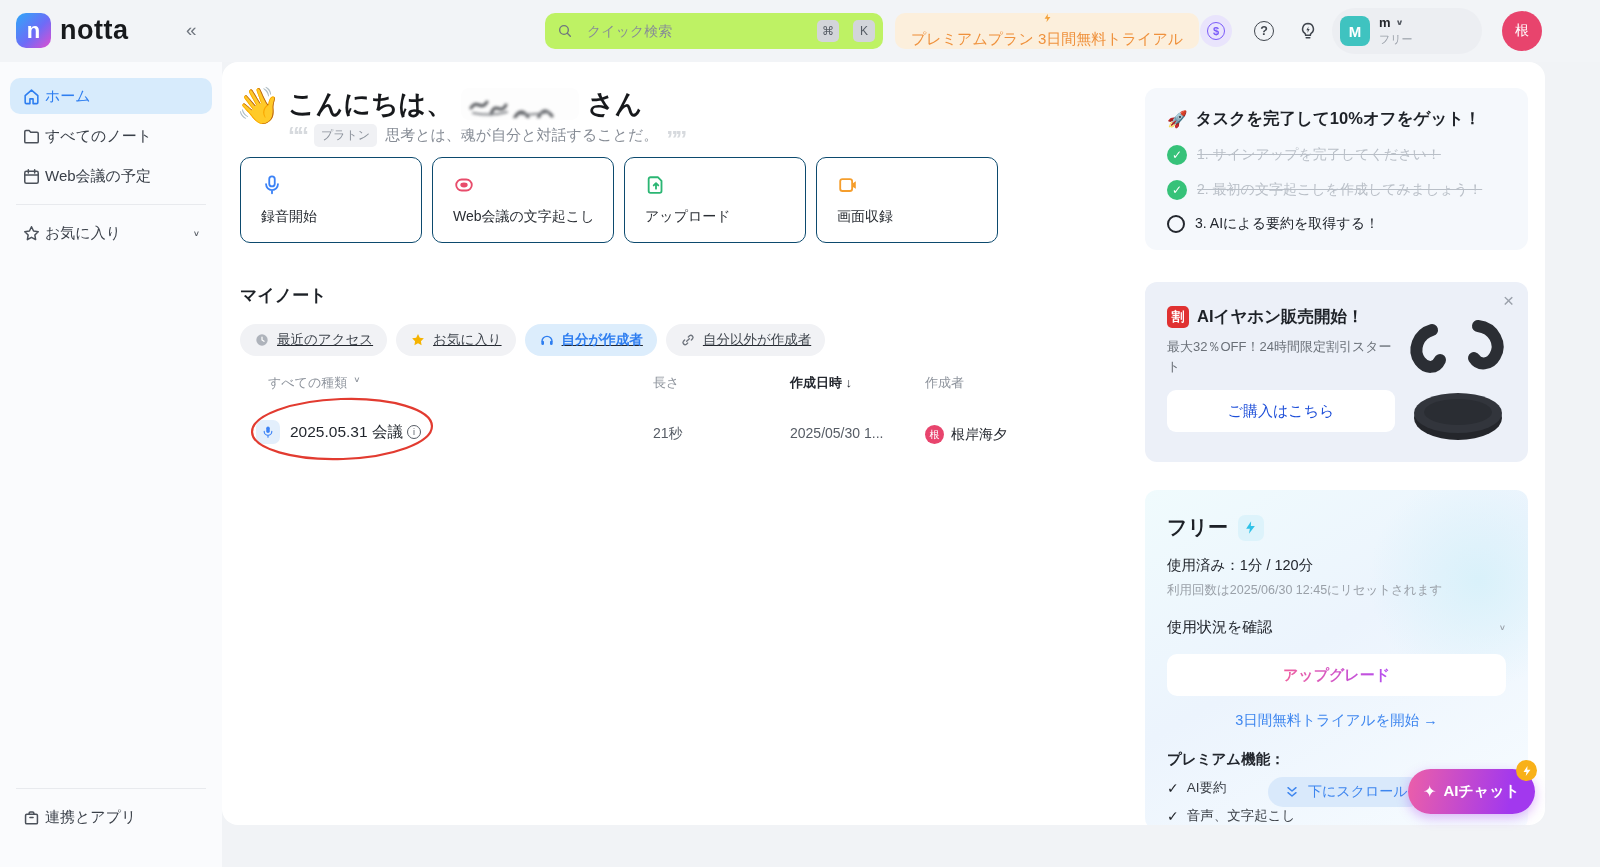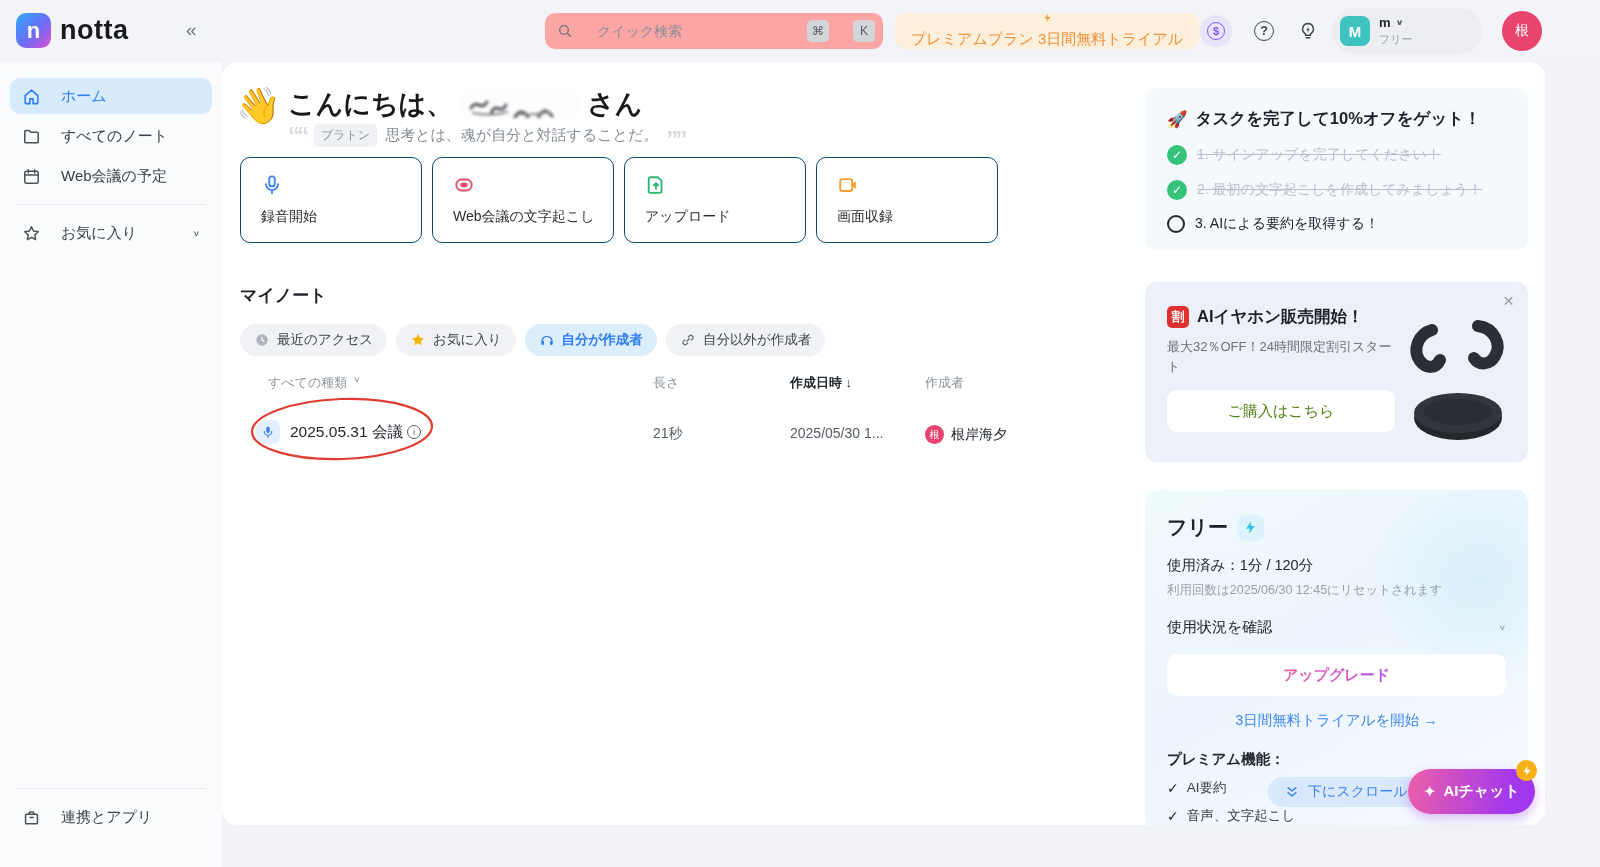--- a/index.html
+++ b/index.html
@@ -12,22 +12,22 @@
   svg { display:block; }
 
   
   .topbar { position:absolute; left:0; top:0; width:1600px; height:62px; background:#f2f4f7; }
   .logo { position:absolute; left:16px; top:13px; display:flex; align-items:center; gap:9px; }
   .logo-icon { width:35px; height:35px; border-radius:10px;
     background:linear-gradient(135deg,#2fa8f8 0%,#6d6cf7 55%,#e14dd0 100%);
     color:#fff; font-size:22px; font-weight:bold; display:flex; align-items:center; justify-content:center; }
   .logo-text { font-size:27px; font-weight:800; letter-spacing:.5px; color:#17191c; }
   .collapse { position:absolute; left:186px; top:19px; font-size:19px; color:#70767f; cursor:pointer; }
-  .search { position:absolute; left:545px; top:13px; width:338px; height:36px; background:#fca5a5;
-    border-radius:10px; display:flex; align-items:center; padding:0 8px 0 12px; gap:24px;justify-content:center; }
+  .search { position:absolute; left:545px; top:13px; width:338px; height:36px; background:#bef264;
+    border-radius:10px; display:flex; align-items:center; padding:0 8px 0 12px; gap:14px;justify-content:center; }
   .search input { flex:1; border:0; background:transparent; outline:none; font-size:14px; color:#3c4047;
     font-family:inherit; }
   .search input::placeholder { color:#878d96; }
   .keycap { width:22px; height:22px; border-radius:5px; background:#d3d5da; color:#565c65; font-size:12px;
     display:flex; align-items:center; justify-content:center; }
   .promo-banner { position:absolute; left:895px; top:13px; height:36px; padding:0 16px; border-radius:10px;
     background:#fcefdc; display:flex; align-items:center; gap:7px; color:#ef913c; font-size:15px; cursor:pointer;flex-direction:column; }
   .tb-circle { position:absolute; top:15px; width:32px; height:32px; border-radius:50%;
     display:flex; align-items:center; justify-content:center; cursor:pointer; }
   .coin { left:1200px; background:#e9e4fc; }
@@ -44,21 +44,21 @@
   .ws-name { font-size:13px; font-weight:bold; color:#23262b; display:flex; align-items:center; gap:5px; }
   .ws-plan { font-size:11px; color:#9ba1aa; margin-top:2px; }
   .user-avatar { position:absolute; left:1502px; top:11px; width:40px; height:40px; border-radius:50%;
     background:#e8446d; color:#fff; font-size:14px; display:flex; align-items:center; justify-content:center;
     cursor:pointer; }
   .chev { font-size:10px; color:#565b63; transform:scaleY(.8); }
 
   
   .sidebar { position:absolute; left:0; top:62px; width:222px; height:805px; background:#fafbfd; }
   .side-item { margin:4px 10px; height:36px; border-radius:10px; display:flex; align-items:center;
-    gap:20px; padding:0 12px; font-size:15px; color:#393f48; cursor:pointer; }
+    gap:4px; padding:0 12px; font-size:15px; color:#393f48; cursor:pointer; }
   .side-item svg { width:19px; height:19px; color:#4b515a; flex:none; }
   .side-item.active { background:#d7ebfc; color:#2e7ef0; }
   .side-item.active svg { color:#2e7ef0; }
   .side-item .grow { flex:1; }
   .side-divider { height:1px; background:#e8eaee; margin:10px 16px; }
   .side-bottom { position:absolute; left:0; bottom:28px; width:100%; }
 
   
   .maincard { position:absolute; left:222px; top:62px; width:1323px; height:763px; background:#fff;
     border-radius:16px; overflow:hidden; }
@@ -73,21 +73,21 @@
   .quote-author { background:#f0f1f4; color:#8d939c; font-size:12px; border-radius:5px; padding:3px 7px; }
   .quote-text { font-size:15px; color:#878d96; }
 
   .actions { position:absolute; left:18px; top:95px; display:flex; gap:10px; }
   .action-card { width:182px; height:86px; border:1px solid #0c4a6e; border-radius:10px; background:#fff;
     padding:16px 0 0 20px; cursor:pointer; }
   .action-card .label { margin-top:12px; font-size:14px; color:#2a2e34; }
   .action-card svg { width:22px; height:22px; }
 
   .section-title { position:absolute; left:18px; top:222px; font-size:17px; font-weight:700; color:#1d2127; }
-  .chips { position:absolute; left:18px; top:262px; display:flex; gap:9px; }
+  .chips { position:absolute; left:18px; top:262px; display:flex; gap:9px;text-decoration:underline; }
   .chip { height:32px; border-radius:16px; background:#f1f2f5; display:flex; align-items:center; gap:7px;
     padding:0 14px; font-size:13.5px; color:#3f454d; cursor:pointer; }
   .chip svg { width:16px; height:16px; }
   .chip.active { background:#dcedfc; color:#2e7ef0; font-weight:700; }
 
   .type-filter { position:absolute; left:46px; top:312px; font-size:13px; color:#8d939c; display:flex;
     gap:6px; align-items:flex-start; cursor:pointer; }
   .col-head { position:absolute; top:312px; font-size:13px; color:#8d939c; }
   .col-head.sorted { color:#23272e; font-weight:700; }
   .col-len { left:431px; } .col-date { left:568px; } .col-creator { left:703px; }
@@ -118,21 +118,21 @@
   .task-item.todo span.txt { color:#23272e; }
 
   .ad-card { position:absolute; left:923px; top:220px; width:383px; height:180px; background:#ecf0f8;
     border-radius:12px; padding:24px 22px; }
   .ad-close { position:absolute; right:14px; top:8px; font-size:19px; color:#9ba1ab; cursor:pointer; }
   .ad-title { display:flex; align-items:center; gap:8px; font-size:16.5px; font-weight:800; color:#1d2127; }
   .ad-badge { width:22px; height:22px; background:#e03131; color:#fff; border-radius:5px; font-size:13px;
     display:flex; align-items:center; justify-content:center; flex:none; }
   .ad-sub { margin-top:9px; width:232px; font-size:13px; line-height:1.55; color:#6a7078; }
   .ad-btn { margin-top:13px; width:228px; height:42px; background:#fff; border-radius:9px; font-size:15px;
-    color:#4d7c0f; display:flex; align-items:center; justify-content:center; cursor:pointer; }
+    color:#1d4ed8; display:flex; align-items:center; justify-content:center; cursor:pointer; }
   .ad-img { position:absolute; right:10px; top:34px; }
 
   .plan-card { position:absolute; left:923px; top:428px; width:383px; height:340px; border-radius:12px;
     background:linear-gradient(150deg,#f0fbfd 0%,#ecf4fd 45%,#f7fcff 100%); padding:24px 22px; overflow:hidden; }
   .plan-card::before { content:""; position:absolute; right:-60px; top:-20px; width:220px; height:220px;
     border-radius:50%; background:radial-gradient(circle,#d9f1fa 0%,rgba(217,241,250,0) 70%); }
   .plan-name-row { display:flex; align-items:center; gap:10px; position:relative; }
   .plan-name { font-size:20px; font-weight:800; color:#1d2127; }
   .plan-bolt { width:26px; height:26px; border-radius:7px; background:#ddf3fb; display:flex;
     align-items:center; justify-content:center; }

